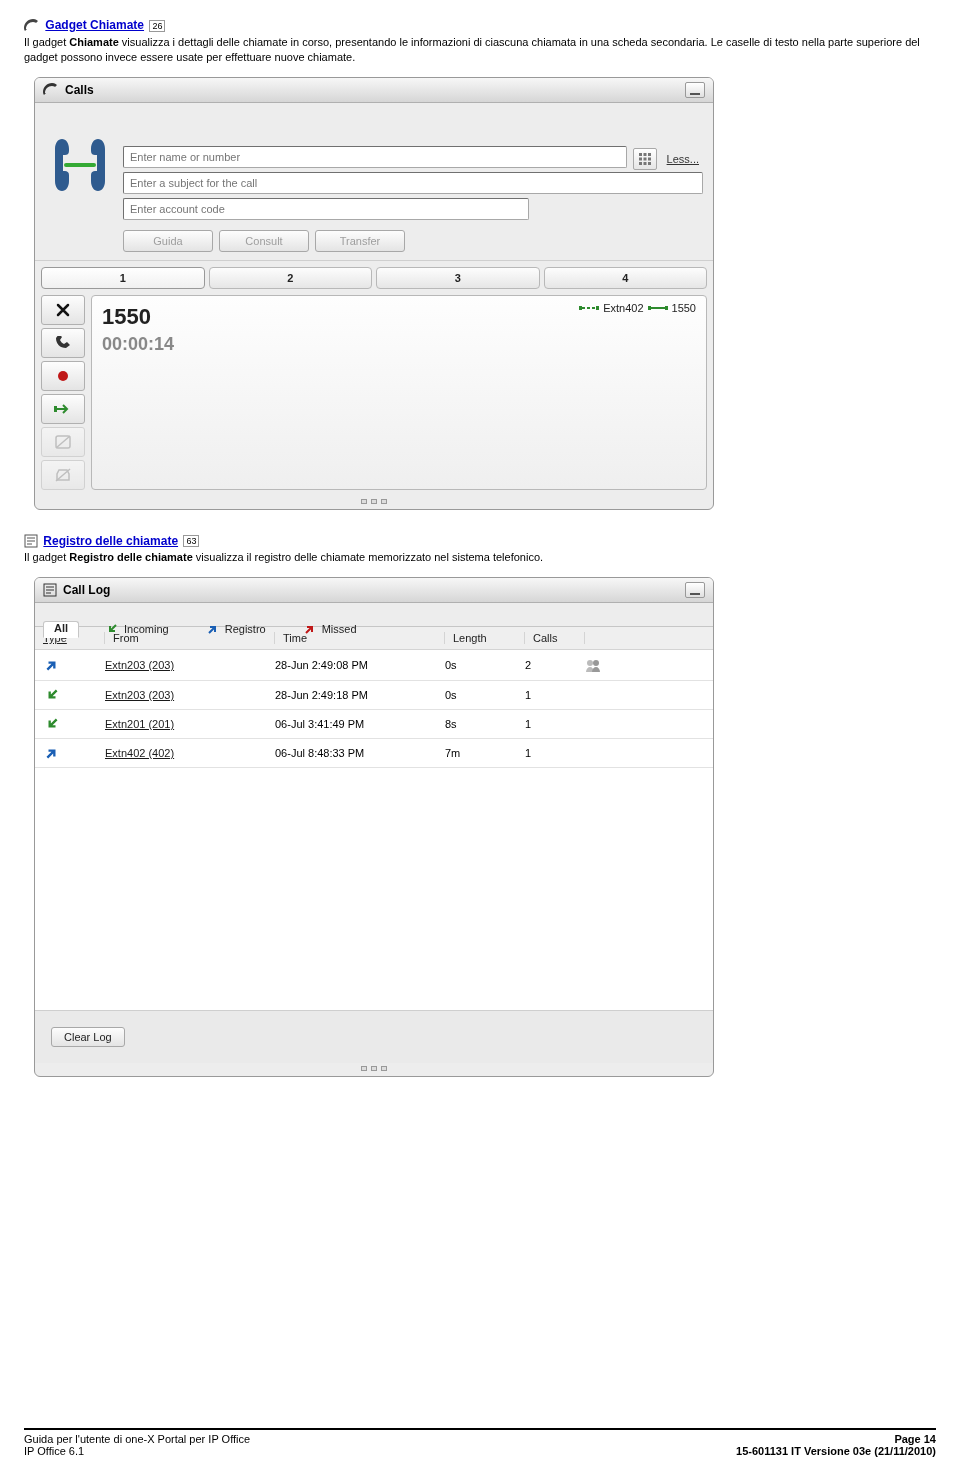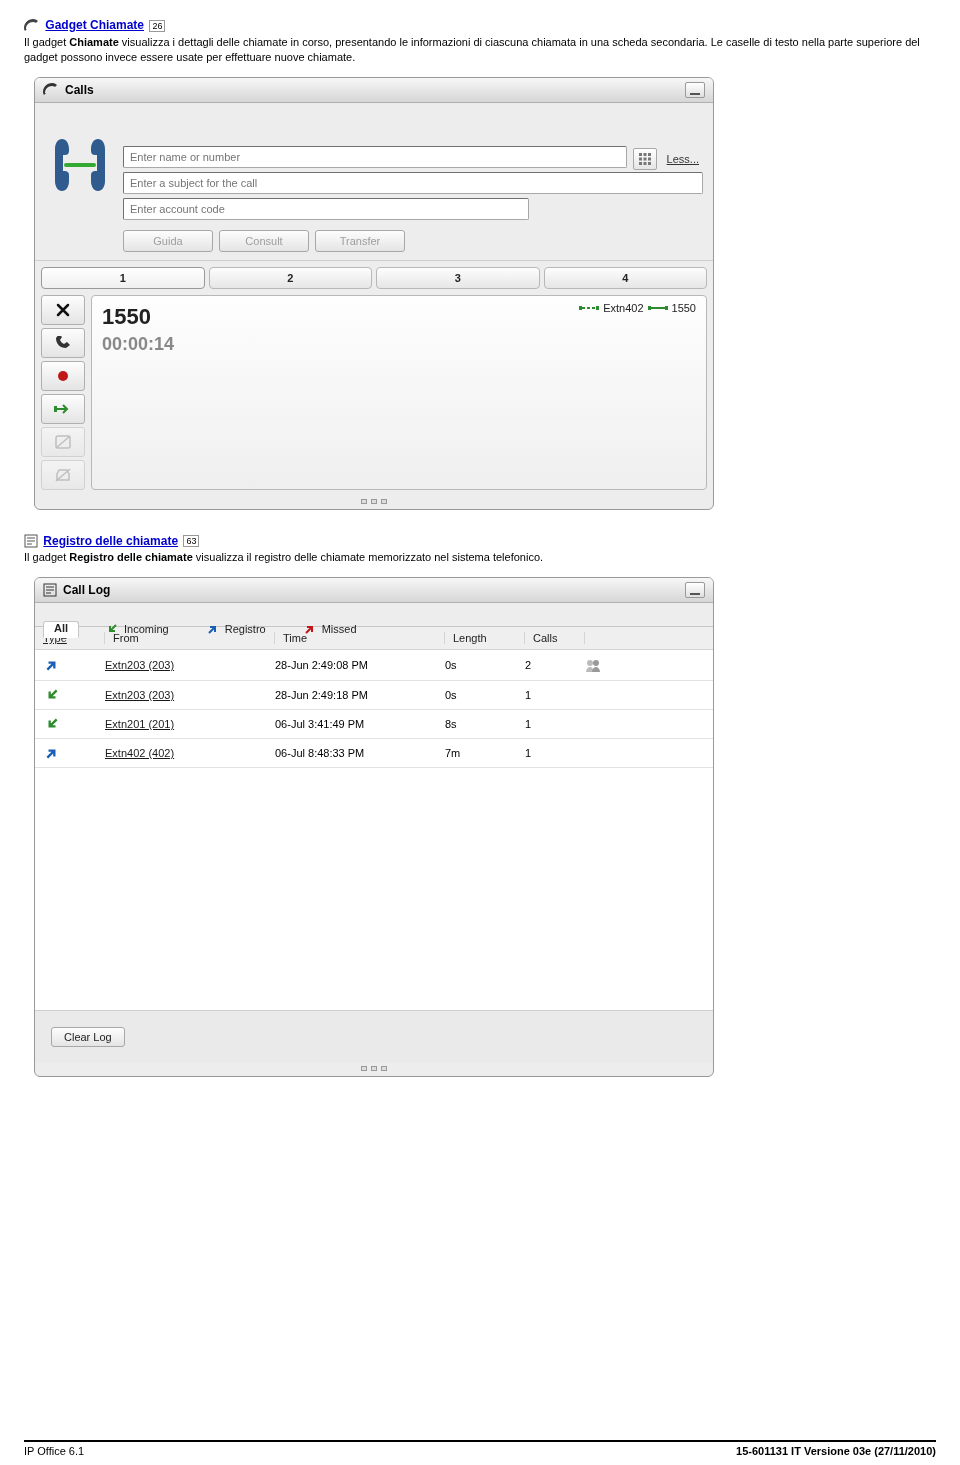--- a/index.html
+++ b/index.html
@@ -451,16 +451,20 @@
         <span></span>
         <span></span>
       </div>
   </div>
 
 </div>
 
 <div class="page-footer">
   <div class="footer-rule"></div>
   <div class="footer-row">
+    <span>Guida per l'utente di one-X Portal per IP Office</span>
+    <span class="bold">Page 14</span>
+  </div>
+  <div class="footer-row">
     <span>IP Office 6.1</span>
-    <span class="bold">15-601131 IT Versione 03e (27/11/2010)</span>
+    <span class="bold">15-601131 IT Versione 03e (21/11/2010)</span>
   </div>
 </div>
 
 </body></html>

